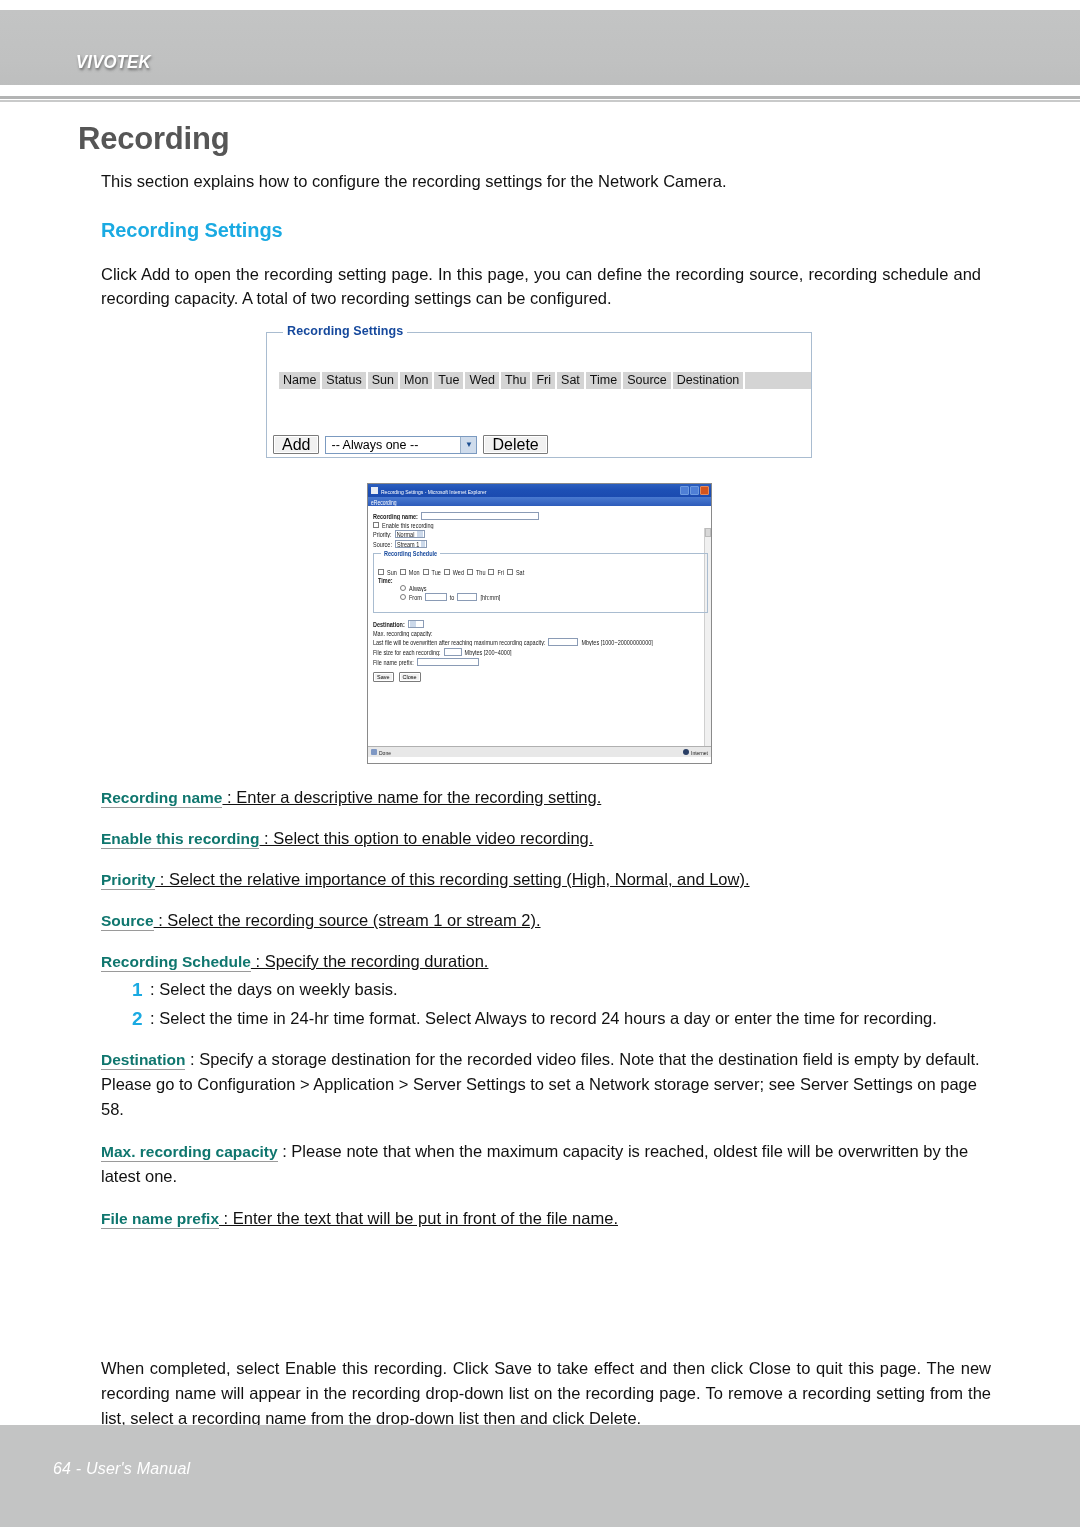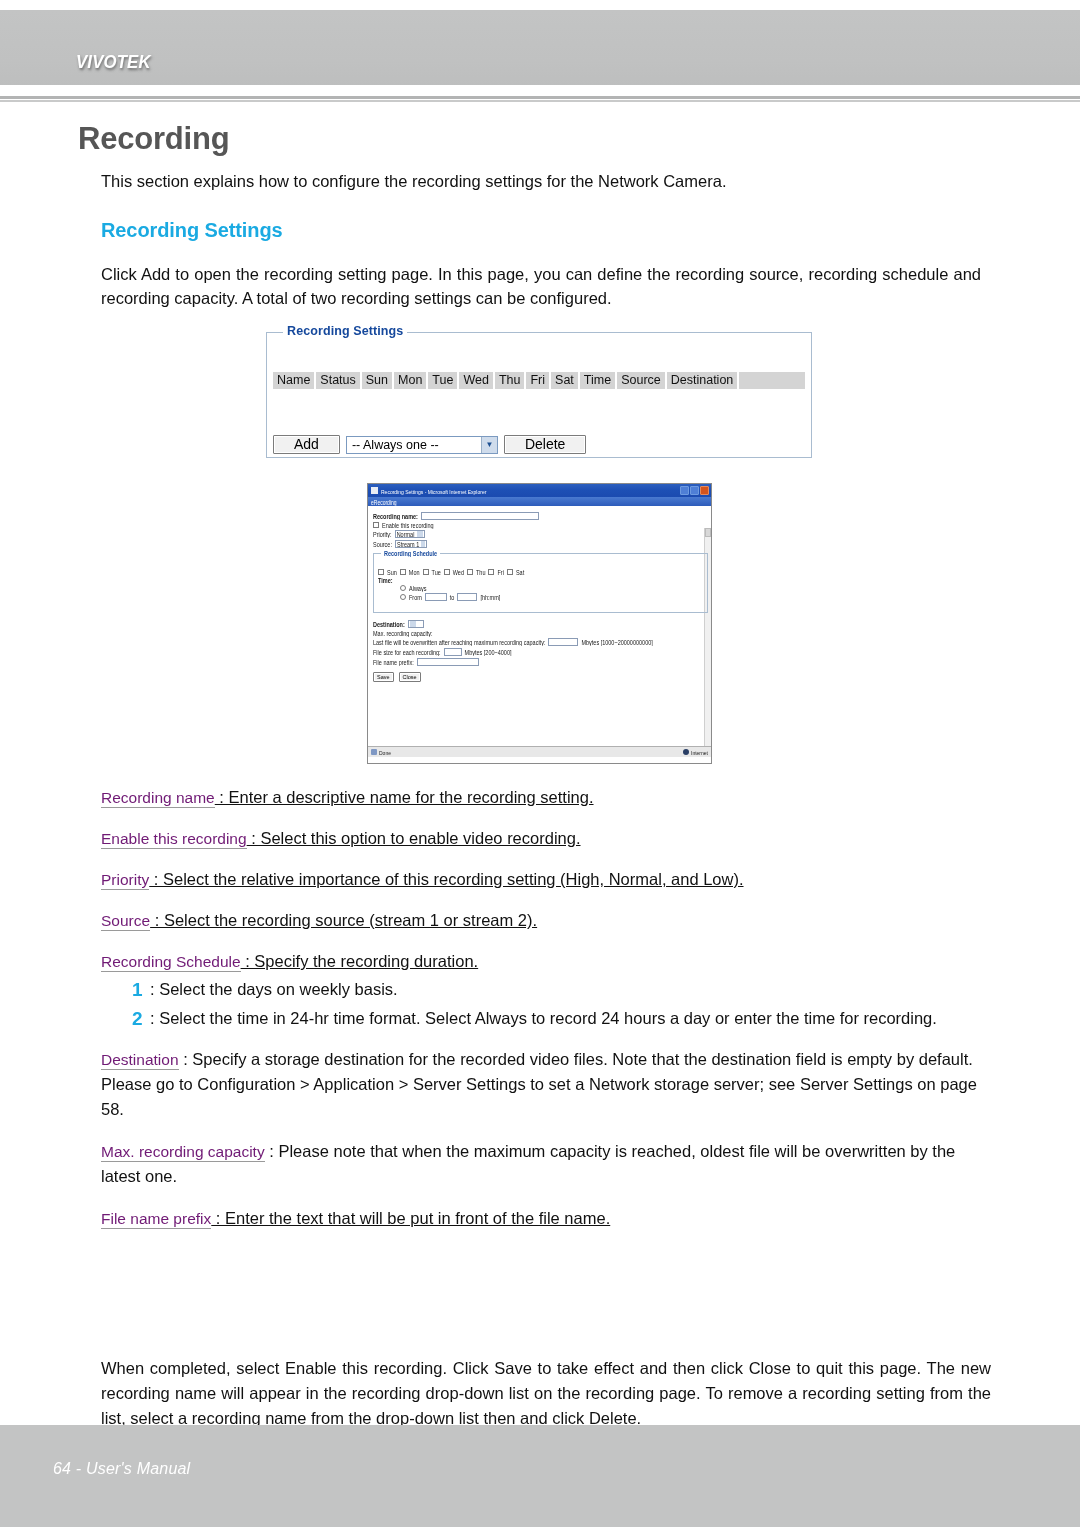--- a/index.html
+++ b/index.html
@@ -61,37 +61,37 @@
     position:absolute; left:266px; top:230px; width:546px; height:126px;
     border:1px solid #a9bcd0; background:#ffffff;
   }
   .rs-legend {
     position:absolute; left:16px; top:-9px;
     background:#fff; padding:0 4px;
     font-size:12.5px; font-weight:bold; color:#15489c;
     letter-spacing:0.1px;
   }
   .rs-table {
-    position:absolute; left:6px; top:39px;
+    position:absolute; left:12px; top:39px;
     display:flex; gap:2px;
   }
   .rs-th {
     background:#d4d4d4; color:#111;
     font-size:12.5px; line-height:17px; height:17px;
     padding:0 4px; white-space:nowrap;
   }
   .rs-th-pad { background:#d4d4d4; width:66px; height:17px; }
   .rs-controls {
     position:absolute; left:6px; top:102px;
     display:flex; align-items:center; gap:6px;
   }
   .btn95 {
     background:#f1f1f1; border:1px solid #7b7b7b;
     box-shadow:inset 0 0 0 1px #ffffff;
-    font-size:14px; line-height:15px; padding:1px 20px;
+    font-size:16px; line-height:15px; padding:1px 8px;
     color:#000; border-radius:1px;
   }
   .select95 {
     display:flex; align-items:center;
     background:#ffffff; border:1px solid #7b9ac0;
     font-size:12.5px; line-height:16px; height:18px;
     padding:0 0 0 5px; color:#000; width:152px;
     justify-content:space-between;
   }
   .select95 .arrow-box {
@@ -163,21 +163,21 @@
   .ie-vscroll {
     position:absolute; right:0; top:22px; width:7px; bottom:11px;
     background:#f0f0f0; border-left:1px solid #cfcfcf;
   }
   .ie-vscroll-thumb { width:100%; height:9px; background:#d8d8d8; border:1px solid #bbb; }
 
   
   .defs { position:absolute; left:101px; top:683px; width:890px; }
   .def-block { margin-bottom:17px; }
   .def-term {
-    font-size:15.5px; font-weight:normal; color:#701a75;
+    font-size:15.5px; font-weight:bold; color:#0f766e;
     border-bottom:1.5px solid #9a9a9a;
     padding-bottom:1px;
   }
   .def-text { font-size:16.5px; color:#111; line-height:24px;text-decoration:underline; }
   .def-para { font-size:16.5px; color:#111; line-height:25px; text-align:justify; }
 
   .numlist { margin:2px 0 0 0; }
   .numrow { display:flex; align-items:flex-start; margin-bottom:4px; padding-left:31px; }
   .num {
     color:#1aaae2; font-weight:bold; font-size:19px; line-height:25px;

